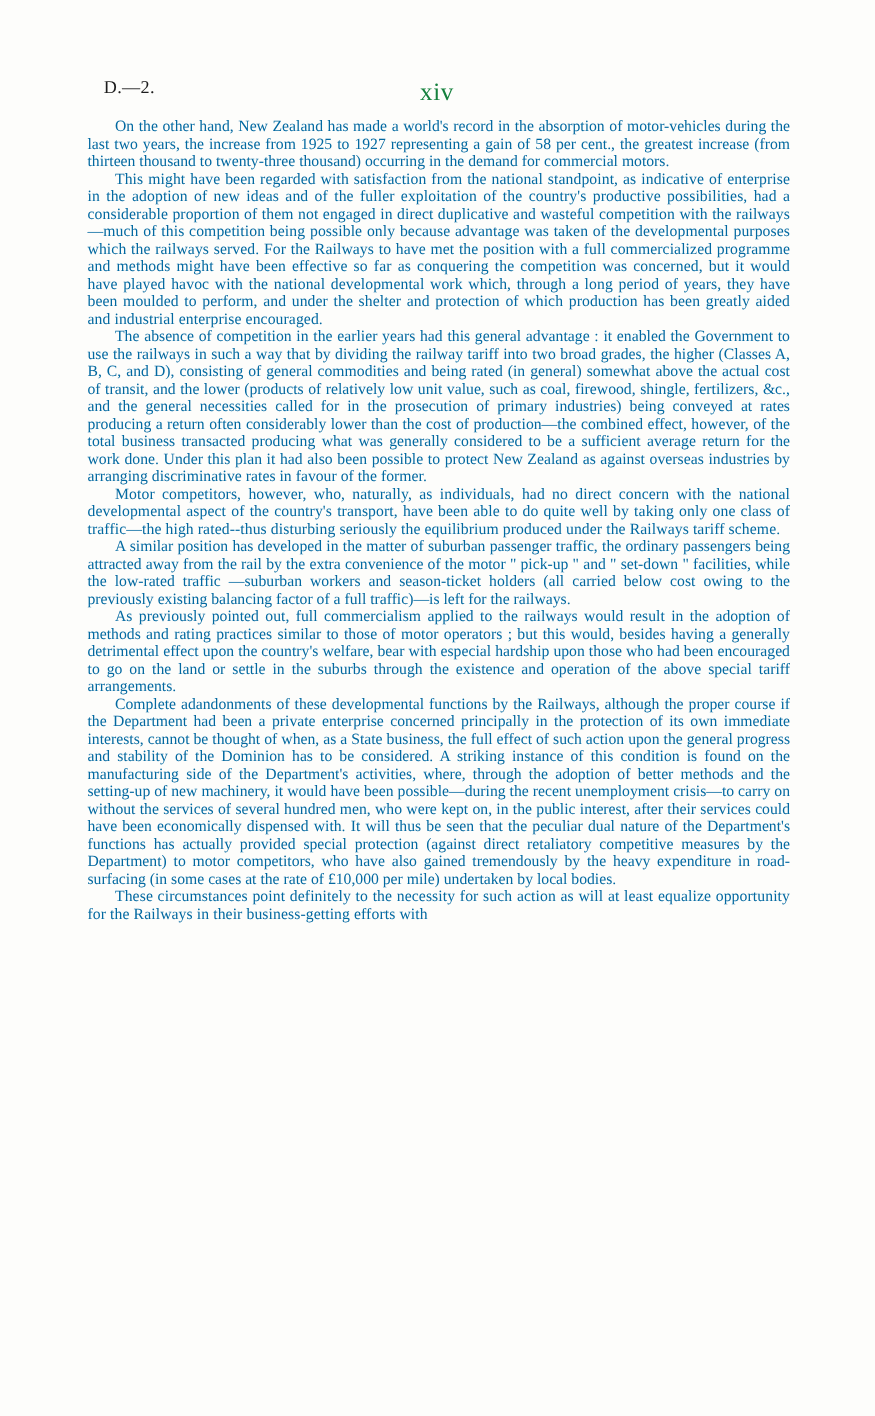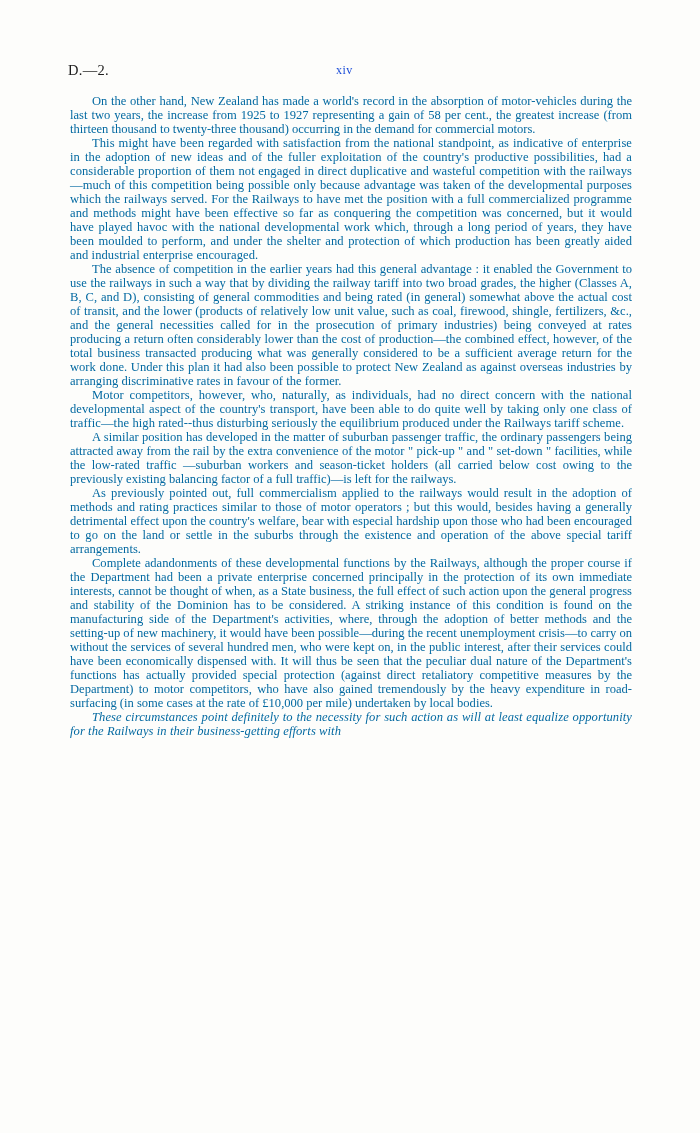--- a/index.html
+++ b/index.html
@@ -23,53 +23,52 @@
   }
   .header-row {
     position: absolute;
     top: 62px;
     left: 68px;
     width: 564px;
     height: 20px;
   }
   .doc-number {
     position: absolute;
-    left: 0;
+    left: 15px;
     top: 0;
     font-size: 14.5px;
     letter-spacing: 0.3px;
     color: #1d1d1d;
   }
   .page-number {
     position: absolute;
     left: 268px;
     top: 1px;
-    font-size: 12px;
-    color: #1d4ed8;
+    font-size: 20px;
+    color: #15803d;
     letter-spacing: 0.5px;
   }
   .body-text {
     position: absolute;
     top: 94px;
     left: 70px;
     width: 562px;
     font-size: 12.55px;
     line-height: 14px;
     text-align: justify;
     text-justify: inter-word;
     color: #0369a1;
   }
   .body-text p {
     margin: 0;
     text-indent: 22px;
     text-align: justify;
   }
   .body-text p:last-child {
     text-align: left;
-    font-style: italic;
   }
   .body-text p.last {
     text-align: justify;
   }
   
   .body-text p:nth-child(2n) {
     letter-spacing: 0.08px;
   }
   .body-text p:nth-child(3n) {
     letter-spacing: 0.02px;

